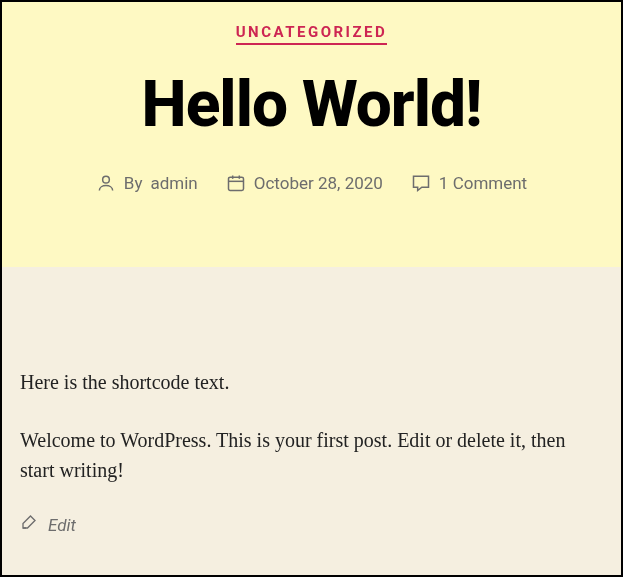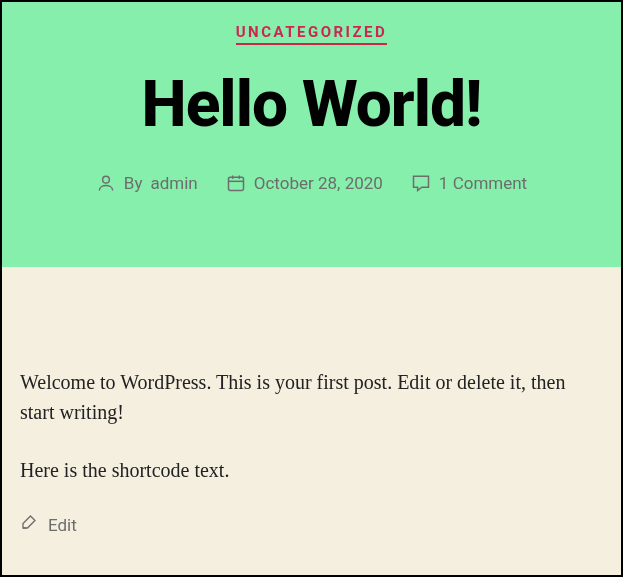--- a/index.html
+++ b/index.html
@@ -9,21 +9,21 @@
     }
     body {
       font-family: -apple-system, BlinkMacSystemFont, "Segoe UI", Roboto, Helvetica, Arial, sans-serif;
       width: 623px;
       height: 577px;
       border: 2px solid #000;
       display: flex;
       flex-direction: column;
     }
     .header {
-      background: #86efac;
+      background: #fef9c3;
       text-align: center;
       padding: 20px 20px 70px 20px;
     }
     .category {
       display: inline-block;
       color: #cd2653;
       font-size: 15px;
       font-weight: 700;
       letter-spacing: 2.5px;
       text-transform: uppercase;
@@ -72,20 +72,21 @@
       margin-bottom: 28px;
     }
     .edit-link {
       display: flex;
       align-items: center;
       gap: 10px;
       color: #6d6d6d;
       font-family: -apple-system, BlinkMacSystemFont, "Segoe UI", Roboto, Helvetica, Arial, sans-serif;
       font-size: 17px;
       margin-top: 10px;
+      font-style: italic;
     }
     .edit-link svg {
       width: 18px;
       height: 18px;
       stroke: #6d6d6d;
       fill: none;
       stroke-width: 1.8;
     }
   </style>
 </head>
@@ -121,22 +122,22 @@
         <svg viewBox="0 0 24 24">
             <path d="M21 4H3v13h5v4l5-4h8V4z"></path>
           </svg>
       </span>
       <a>1 Comment</a>
     </div>
   </div>
 </div>
 
 <div class="content">
+  <p>Here is the shortcode text.</p>
   <p>Welcome to WordPress. This is your first post. Edit or delete it, then start writing!</p>
-  <p>Here is the shortcode text.</p>
   <a class="edit-link">
     <span>
       <svg viewBox="0 0 24 24">
           <path d="M14 4l6 6-10 10H4v-6L14 4z"></path>
           <path d="M4 20h4"></path>
         </svg>
     </span>
     <span>Edit</span>
   </a>
 </div>

